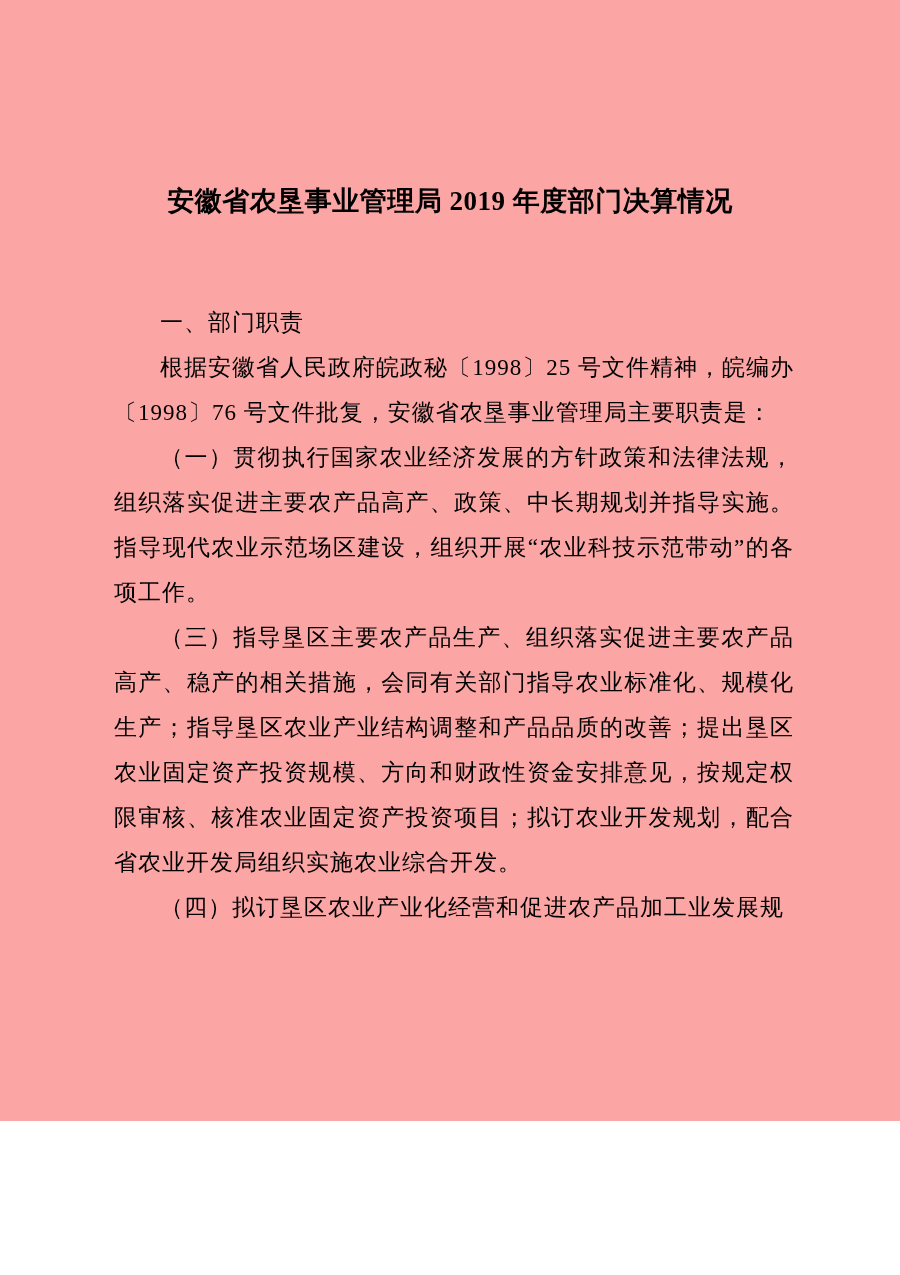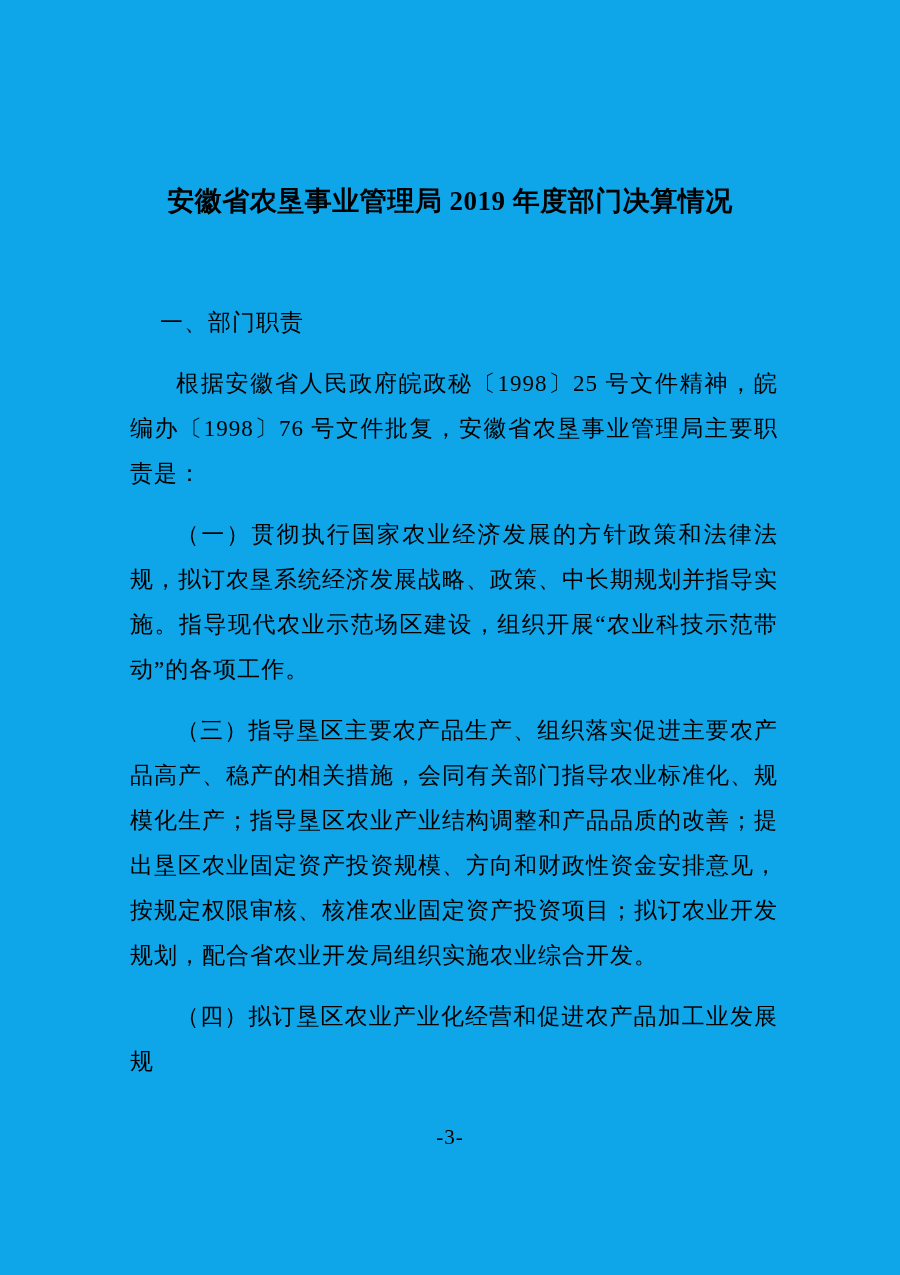--- a/index.html
+++ b/index.html
@@ -3,22 +3,22 @@
 <meta charset="utf-8">
 <style>
   html, body {
     margin: 0;
     padding: 0;
     background: #ffffff;
   }
   .doc-page {
     position: relative;
     width: 900px;
-    height: 1275px;
-    background: #0ea5e9;
+    height: 1121px;
+    background: #fca5a5;
     color: #000000;
     font-family: "Liberation Serif", "DejaVu Serif", serif;
     overflow: hidden;
   }
   .doc-title {
     position: absolute;
     top: 166px;
     left: 0;
     right: 0;
     text-align: center;
@@ -35,21 +35,21 @@
   }
   .section-heading {
     margin: 0;
     font-size: 23px;
     line-height: 45px;
     text-indent: 2em;
     letter-spacing: 1px;
     white-space: nowrap;
   }
   .doc-paragraph {
-    margin: 16px;
+    margin: 0;
     font-size: 23px;
     line-height: 45px;
     text-indent: 2em;
     text-align: justify;
     text-justify: inter-character;
     letter-spacing: 1px;
   }
   .page-number {
     position: absolute;
     top: 1124px;
@@ -67,21 +67,21 @@
 <div class="doc-page">
 
   <h1 class="doc-title">安徽省农垦事业管理局 2019 年度部门决算情况</h1>
 
   <div class="doc-body">
 
     <p class="section-heading">一、部门职责</p>
 
     <p class="doc-paragraph">根据安徽省人民政府皖政秘〔1998〕25 号文件精神，皖编办〔1998〕76 号文件批复，安徽省农垦事业管理局主要职责是：</p>
 
-    <p class="doc-paragraph">（一）贯彻执行国家农业经济发展的方针政策和法律法规，拟订农垦系统经济发展战略、政策、中长期规划并指导实施。指导现代农业示范场区建设，组织开展“农业科技示范带动”的各项工作。</p>
+    <p class="doc-paragraph">（一）贯彻执行国家农业经济发展的方针政策和法律法规，组织落实促进主要农产品高产、政策、中长期规划并指导实施。指导现代农业示范场区建设，组织开展“农业科技示范带动”的各项工作。</p>
 
 
     <p class="doc-paragraph">（三）指导垦区主要农产品生产、组织落实促进主要农产品高产、稳产的相关措施，会同有关部门指导农业标准化、规模化生产；指导垦区农业产业结构调整和产品品质的改善；提出垦区农业固定资产投资规模、方向和财政性资金安排意见，按规定权限审核、核准农业固定资产投资项目；拟订农业开发规划，配合省农业开发局组织实施农业综合开发。</p>
 
     <p class="doc-paragraph">（四）拟订垦区农业产业化经营和促进农产品加工业发展规</p>
 
   </div>
 
   <div class="page-number">-3-</div>
 

